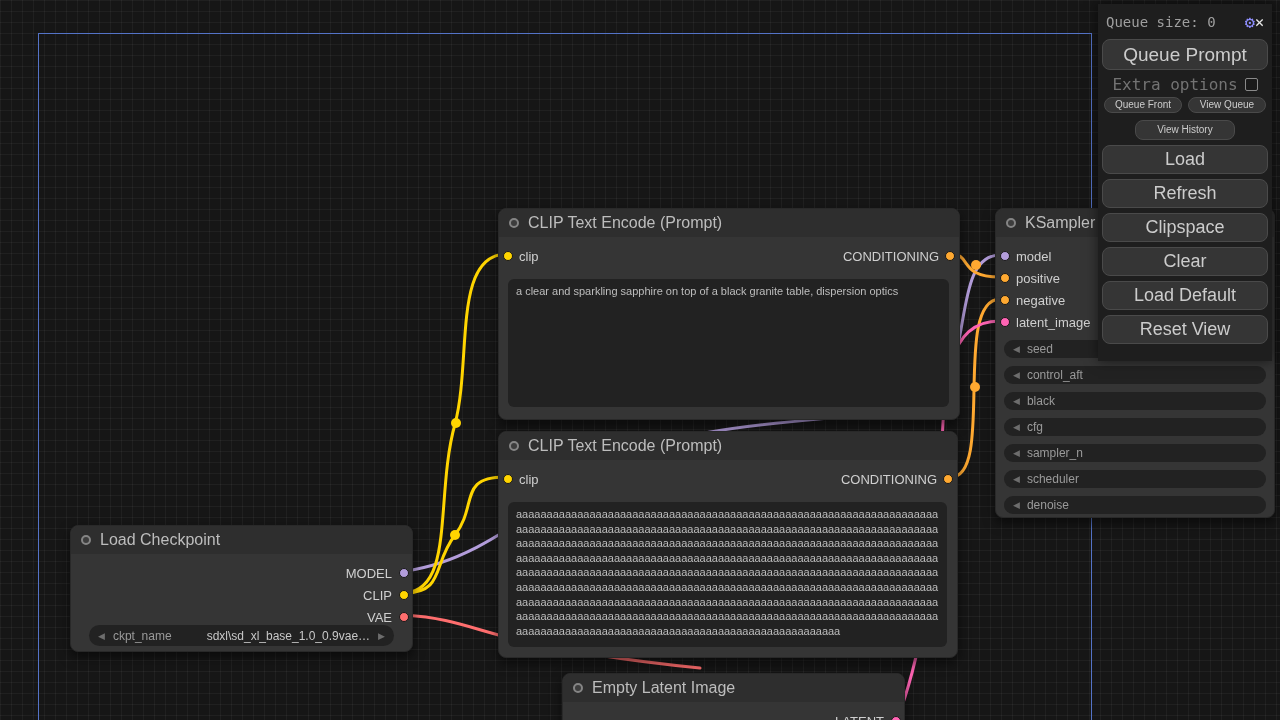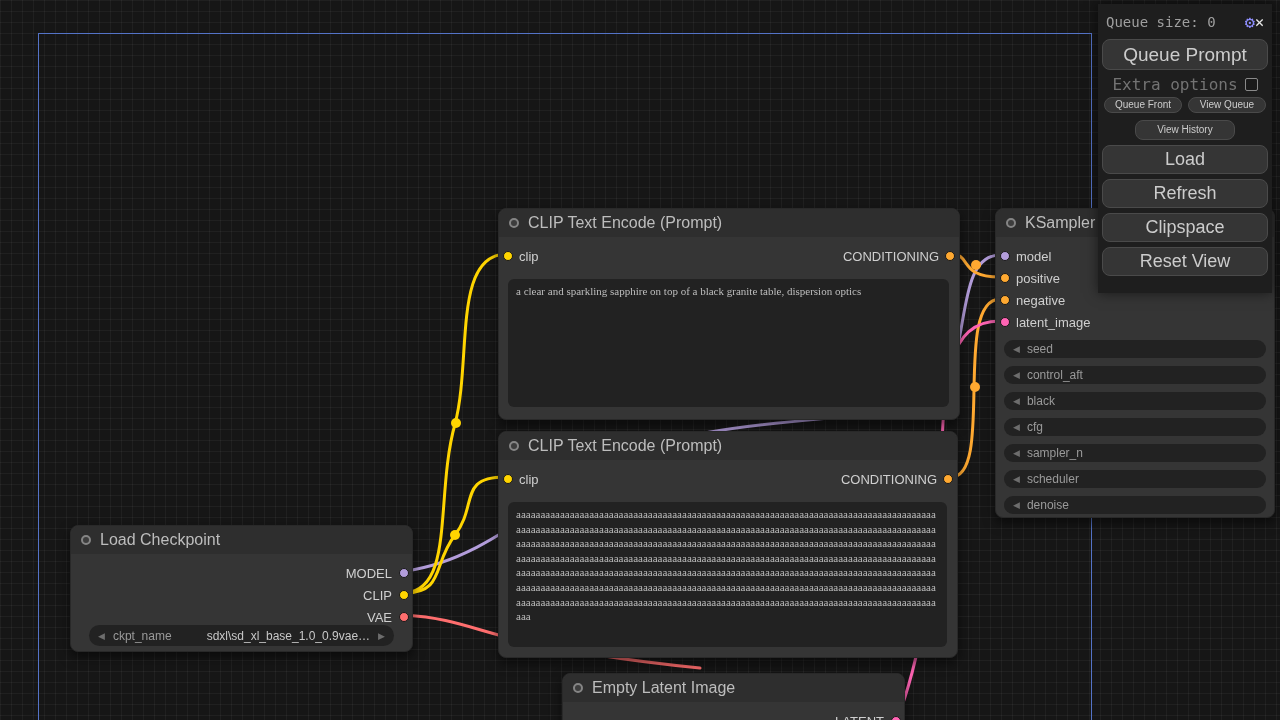--- a/index.html
+++ b/index.html
@@ -39,21 +39,21 @@
   .collapse-dot{width:10px;height:10px;border-radius:50%;border:2px solid #858585;background:#3d3d3d;flex:0 0 auto}
   .node-body{position:relative;padding-top:8px}
   .slot-row{position:relative;height:22px}
   .dot{position:absolute;top:50%;transform:translateY(-50%);width:10px;height:10px;border-radius:50%;border:1px solid #191919}
   .dot.in{left:4px}
   .dot.out{right:4px}
   .dot.out2{right:3px}
   .slot-label{position:absolute;left:20px;top:50%;transform:translateY(-50%);font-size:13px;color:#cfcfcf;white-space:nowrap}
   .slot-label.out{left:auto;right:20px}
   .node-text{position:absolute;left:9px;right:10px;background:var(--widget_bg);border-radius:6px;
-    padding:5px 8px;font-family:Liberation Serif, serif;font-size:11px;line-height:14.6px;
+    padding:5px 8px;font-family:Liberation Sans, sans-serif;font-size:11px;line-height:14.6px;
     color:#bdbdbd;overflow:hidden;word-break:break-all;white-space:pre-wrap}
   .pill{display:flex;align-items:center;gap:7px;height:18px;background:var(--widget_bg);
     border-radius:10px;padding:0 9px;margin:0 8px 8px 8px;font-size:12px;color:#9a9a9a;white-space:nowrap;overflow:hidden}
   .pill .arrow{font-size:9px;color:#6d6d6d;flex:0 0 auto}
   .ckpt-widget{position:absolute;left:18px;right:18px;bottom:5px;height:21px;background:var(--widget_bg);
     border-radius:11px;display:flex;align-items:center;gap:8px;padding:0 9px;font-size:12px;white-space:nowrap;overflow:hidden}
   .ckpt-widget .arrow{font-size:9px;color:#6d6d6d}
   .ckpt-widget .pname{color:#9a9a9a}
   .ckpt-widget .pvalue{flex:1;text-align:right;color:#c8c8c8;overflow:hidden;text-overflow:ellipsis}
   
@@ -236,16 +236,18 @@
       <span class="checkbox"></span>
     </div>
     <div class="tiny-row">
       <div class="mbtn tiny">Queue Front</div>
       <div class="mbtn tiny">View Queue</div>
     </div>
     <div class="mbtn history">View History</div>
     <div class="mbtn action">Load</div>
     <div class="mbtn action">Refresh</div>
     <div class="mbtn action">Clipspace</div>
+    <div class="mbtn action">Clear</div>
+    <div class="mbtn action">Load Default</div>
     <div class="mbtn action">Reset View</div>
   </div>
 
 </div>
 
 </body></html>

